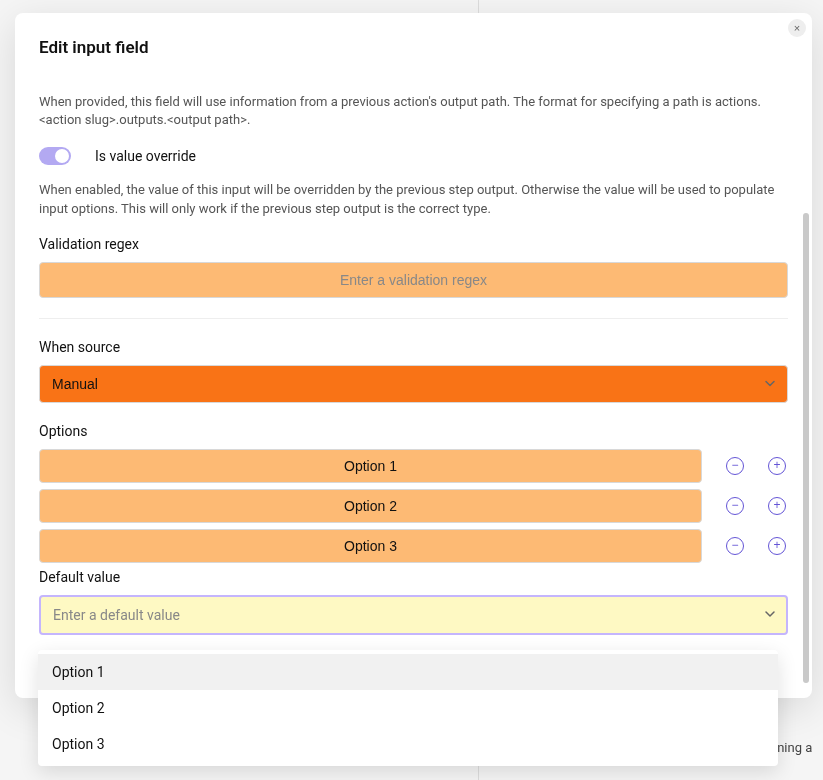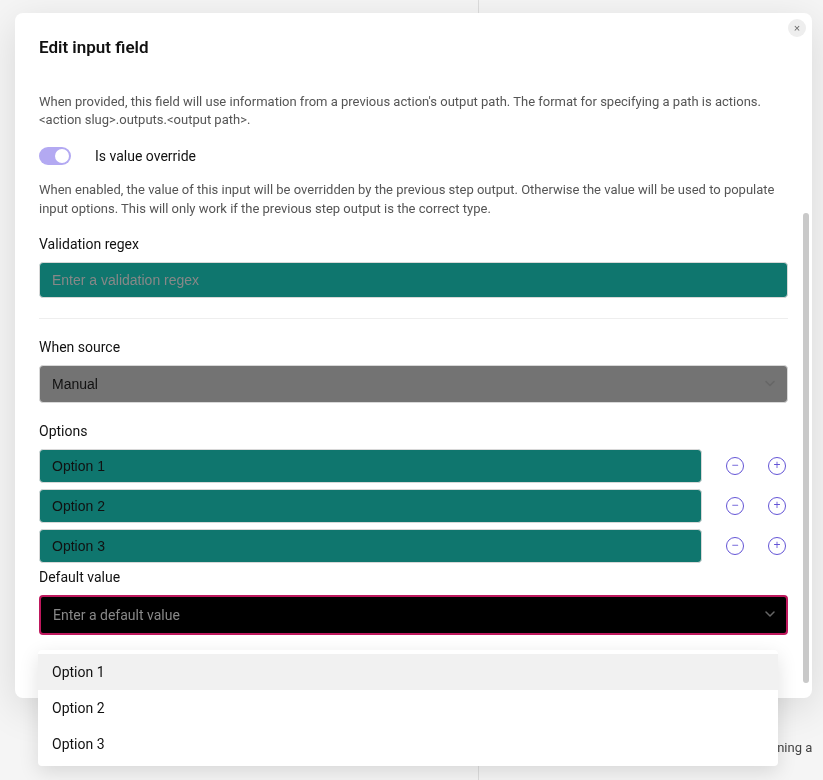--- a/index.html
+++ b/index.html
@@ -102,42 +102,43 @@
     font-size: 14px;
     color: #111;
     margin-bottom: 10px;
     margin-top: 6px;
   }
   .text-input {
     width: 100%;
     height: 36px;
     border: 1px solid #d8d8d8;
     border-radius: 4px;
-    background: #0f766e;
+    background: #fdba74;
     padding: 16px 12px;
     font-size: 14px;
     color: #111;
+    text-align: center;
   }
   .text-input::placeholder { color: #888; }
   .divider {
     height: 1px;
     background: #eee;
     border: none;
     margin: 20px 0;
   }
   .select-wrap {
     position: relative;
     width: 100%;
   }
   .select-wrap select {
     width: 100%;
     height: 38px;
     border: 1px solid #d8d8d8;
     border-radius: 4px;
-    background: #737373;
+    background: #f97316;
     padding: 0 12px;
     font-size: 14px;
     color: #111;
     appearance: none;
     -webkit-appearance: none;
   }
   .select-chevron {
     position: absolute;
     right: 12px;
     top: 50%;
@@ -171,23 +172,23 @@
   }
   .icon-btn.spacer-right { margin-right: 2px; }
   .default-block { }
   .default-select-wrap {
     position: relative;
     width: 100%;
   }
   .default-select {
     width: 100%;
     height: 40px;
-    border: 2px solid #be185d;
+    border: 2px solid #c4b5fd;
     border-radius: 4px;
-    background: #000000;
+    background: #fef9c3;
     padding: 0 12px;
     font-size: 14px;
     color: #888;
     display: flex;
     align-items: center;
     cursor: pointer;
   }
   .dropdown {
     position: absolute;
     left: 38px;

